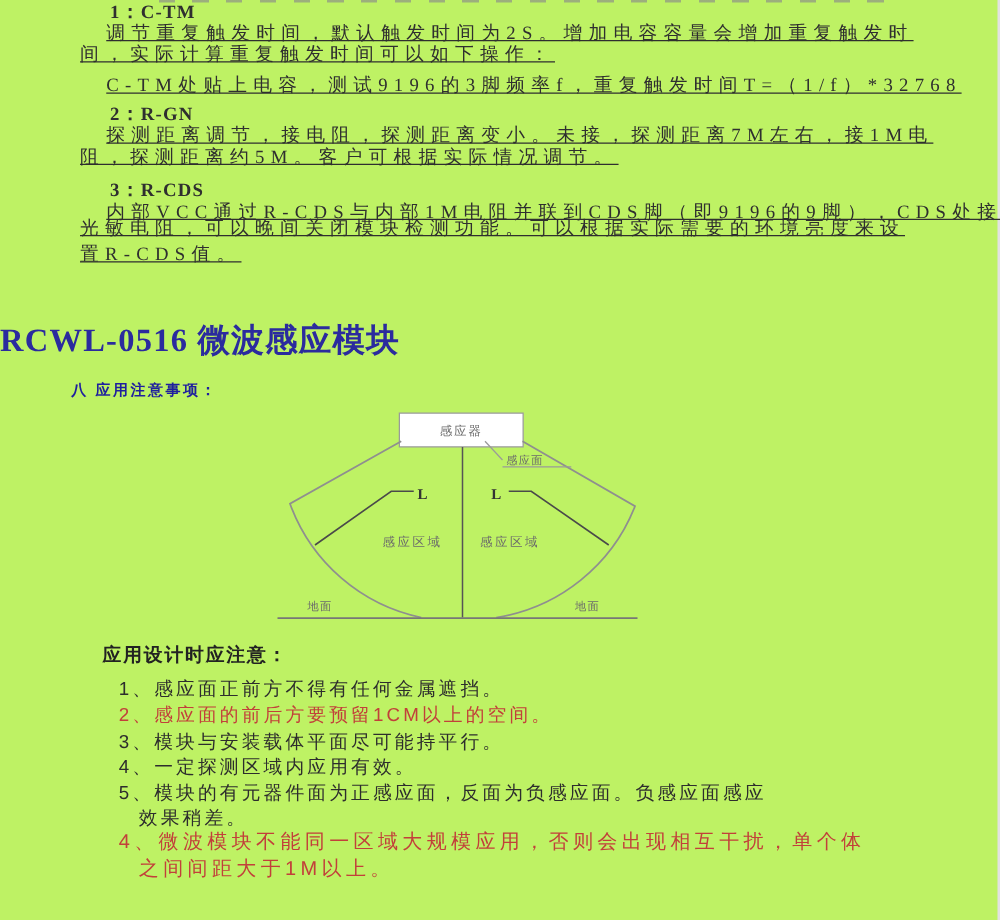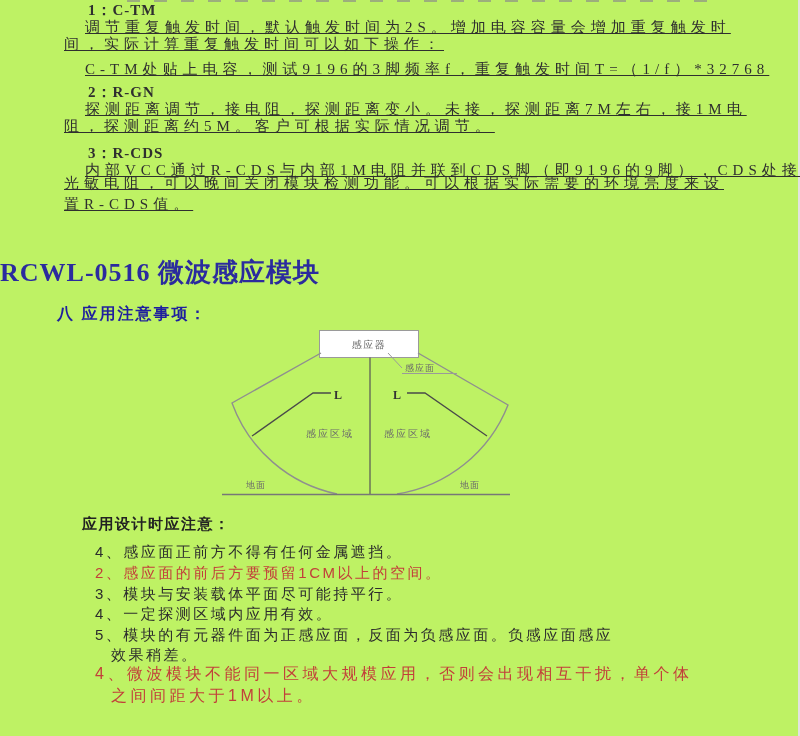--- a/index.html
+++ b/index.html
@@ -10,21 +10,21 @@
         background:repeating-linear-gradient(90deg,#8a8a8a 0 13px,transparent 13px 27px);}
   .artifact-right{position:absolute;right:0;top:0;width:2px;height:736px;background:#e2e2e2;}
   
   .t,.h{position:absolute;white-space:nowrap;color:#2f2f2f;font-size:15px;line-height:16px;}
   .t{letter-spacing:5px;text-decoration:underline;}
   .h{font-weight:bold;letter-spacing:1px;}
   
   .doc-title{position:absolute;left:0;top:255px;width:680px;
         color:#2b2b9e;font-size:26px;font-weight:bold;letter-spacing:1px;white-space:nowrap;}
   
-  .chapter{position:absolute;left:57px;top:304px;color:#1f1f9e;font-size:16px;font-weight:bold;
+  .chapter{position:absolute;left:57px;top:304px;color:#1f1f9e;font-size:12px;font-weight:bold;
         letter-spacing:2px;white-space:nowrap;font-family:"Liberation Sans","DejaVu Sans",sans-serif;}
   
   .diagram{position:absolute;left:185px;top:325px;}
   .dg-label{font-family:"Liberation Sans","DejaVu Sans",sans-serif;fill:#6b6b6b;}
   
   .notes-h{position:absolute;left:82px;top:515px;color:#222;font-size:15px;font-weight:bold;
         letter-spacing:1.5px;white-space:nowrap;font-family:"Liberation Sans","DejaVu Sans",sans-serif;}
   .note{position:absolute;left:95px;color:#2d2d2d;font-size:15px;line-height:16px;
         letter-spacing:2.5px;white-space:nowrap;
         font-family:"Liberation Sans","DejaVu Sans",sans-serif;}
@@ -81,21 +81,21 @@
     <text class="dg-label" x="223" y="112" text-anchor="middle" font-size="10" letter-spacing="2">感应区域</text>
 
     <text class="dg-label" x="71" y="163" text-anchor="middle" font-size="9" letter-spacing="1">地面</text>
     <text class="dg-label" x="285" y="163" text-anchor="middle" font-size="9" letter-spacing="1">地面</text>
 
     <line x1="37" y1="169.5" x2="325" y2="169.5" stroke="#777777" stroke-width="1.3"></line>
   </svg>
 
   <div class="notes-h">应用设计时应注意：</div>
 
-  <div class="note" style="top:544px">4、感应面正前方不得有任何金属遮挡。</div>
+  <div class="note" style="top:544px">1、感应面正前方不得有任何金属遮挡。</div>
   <div class="note red" style="top:565px">2、感应面的前后方要预留1CM以上的空间。</div>
   <div class="note" style="top:586px">3、模块与安装载体平面尽可能持平行。</div>
   <div class="note" style="top:606px">4、一定探测区域内应用有效。</div>
   <div class="note" style="top:627px">5、模块的有元器件面为正感应面，反面为负感应面。负感应面感应</div>
   <div class="note ind" style="top:647px">效果稍差。</div>
   <div class="note red big" style="top:666px">4、微波模块不能同一区域大规模应用，否则会出现相互干扰，单个体</div>
   <div class="note red big ind" style="top:688px">之间间距大于1M以上。</div>
 
 </div>
 

